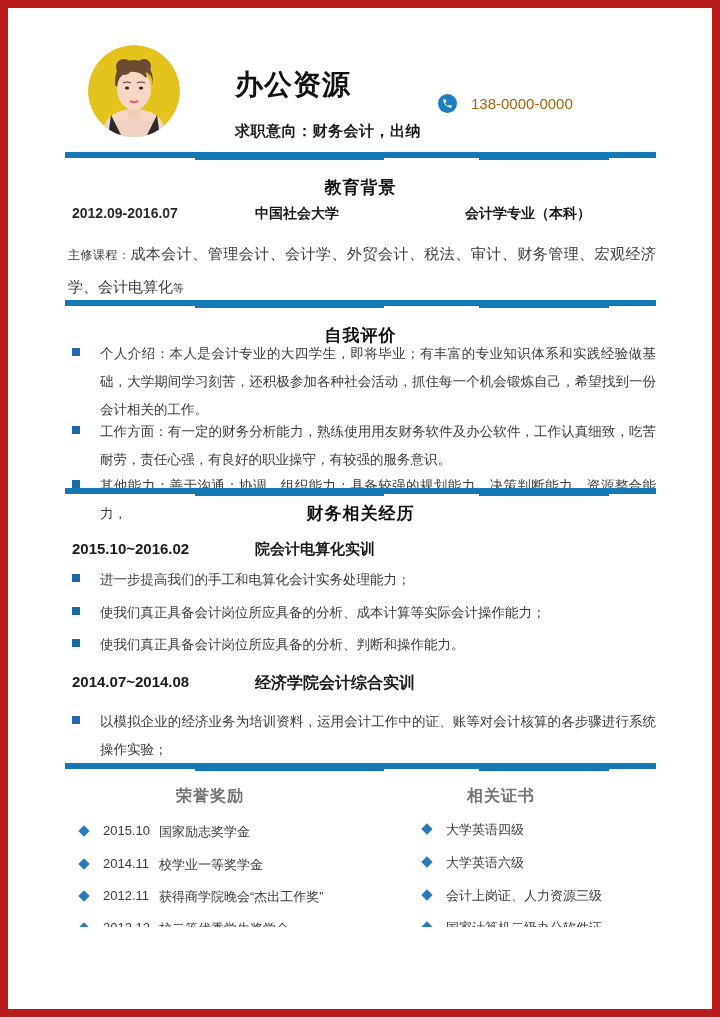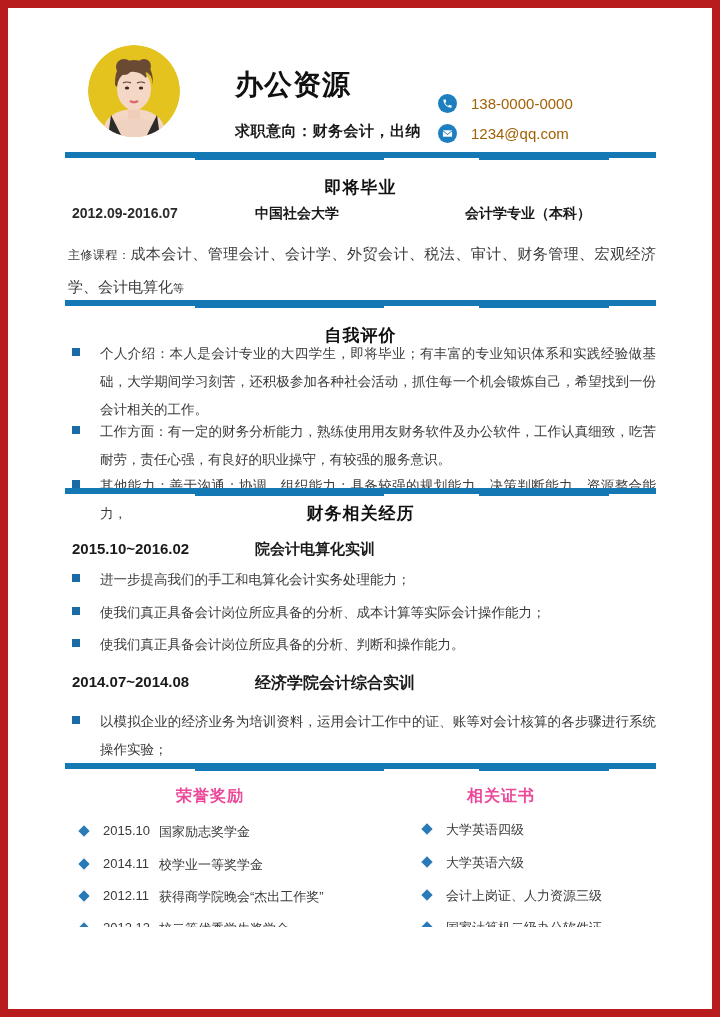--- a/index.html
+++ b/index.html
@@ -46,21 +46,21 @@
   .xp-head { position:absolute; left:57px; width:591px; height:20px; }
   .xp-period { position:absolute; left:7px; top:0; font-size:15px; font-weight:700; color:#1a1a1a; }
   .xp-title  { position:absolute; left:190px; top:0; font-size:15px; font-weight:700; color:#1a1a1a; }
   .xp-title.big { font-size:16px; }
 
   
   .bottom { position:absolute; left:0; top:770px; width:704px; height:149px; overflow:hidden; }
   .col { position:absolute; top:0; }
   .col-l { left:57px; width:290px; }
   .col-r { left:368px; width:250px; }
-  .col-title { text-align:center; font-size:16px; font-weight:700; color:#ec4899; padding-top:8px; letter-spacing:1px; }
+  .col-title { text-align:center; font-size:16px; font-weight:700; color:#737373; padding-top:8px; letter-spacing:1px; }
   .li { position:absolute; height:20px; font-size:13px; color:#3a3a3a; white-space:nowrap; }
   .diam { position:absolute; width:8px; height:8px; background:#2a7ab8; transform:rotate(45deg); top:4px; }
   .li .date { position:absolute; font-weight:400; color:#3a3a3a; }
   .li .txt { position:absolute; }
 </style>
 </head>
 <body>
 
 <div class="page">
   <div class="inner">
@@ -89,38 +89,29 @@
 
     <div class="contact">
       <div class="contact-row">
         <span class="contact-ic">
           <svg width="11" height="11" viewBox="0 0 24 24">
               <path fill="#ffffff" d="M6.6 10.8c1.5 2.9 3.7 5.1 6.6 6.6l2.2-2.2c.3-.3.7-.4 1-.2 1.1.4 2.3.6 3.6.6.6 0 1 .4 1 1V20c0 .6-.4 1-1 1C10.8 21 3 13.2 3 4c0-.6.4-1 1-1h3.5c.6 0 1 .4 1 1 0 1.2.2 2.4.6 3.6.1.3 0 .7-.2 1L6.6 10.8z"></path>
             </svg>
         </span>
         <span class="contact-txt">138-0000-0000</span>
       </div>
-      <div class="contact-row">
-        <span class="contact-ic">
-          <svg width="11" height="11" viewBox="0 0 24 24">
-              <path fill="#ffffff" d="M2 5h20v14H2z"></path>
-              <path fill="#1c7fc0" d="M2 5l10 8L22 5v2l-10 8L2 7z"></path>
-            </svg>
-        </span>
-        <span class="contact-txt">1234@qq.com</span>
-      </div>
     </div>
 
     <div class="divider" style="top:144px">
         <i class="seg1"></i>
         <i class="seg2"></i>
         <i class="seg3"></i>
       </div>
 
-    <div class="sec-title" style="top:168px">即将毕业</div>
+    <div class="sec-title" style="top:168px">教育背景</div>
     <div class="edu-row">
       <span class="edu-period">2012.09-2016.07</span>
       <span class="edu-school">中国社会大学</span>
       <span class="edu-major">会计学专业（本科）</span>
     </div>
     <div class="courses">
       <span class="lbl">主修课程：</span><span>成本会计、管理会计、会计学、外贸会计、税法、审计、财务管理、宏观经济学、会计电算化</span><span class="sfx">等</span>
     </div>
 
     <div class="divider" style="top:292px">

